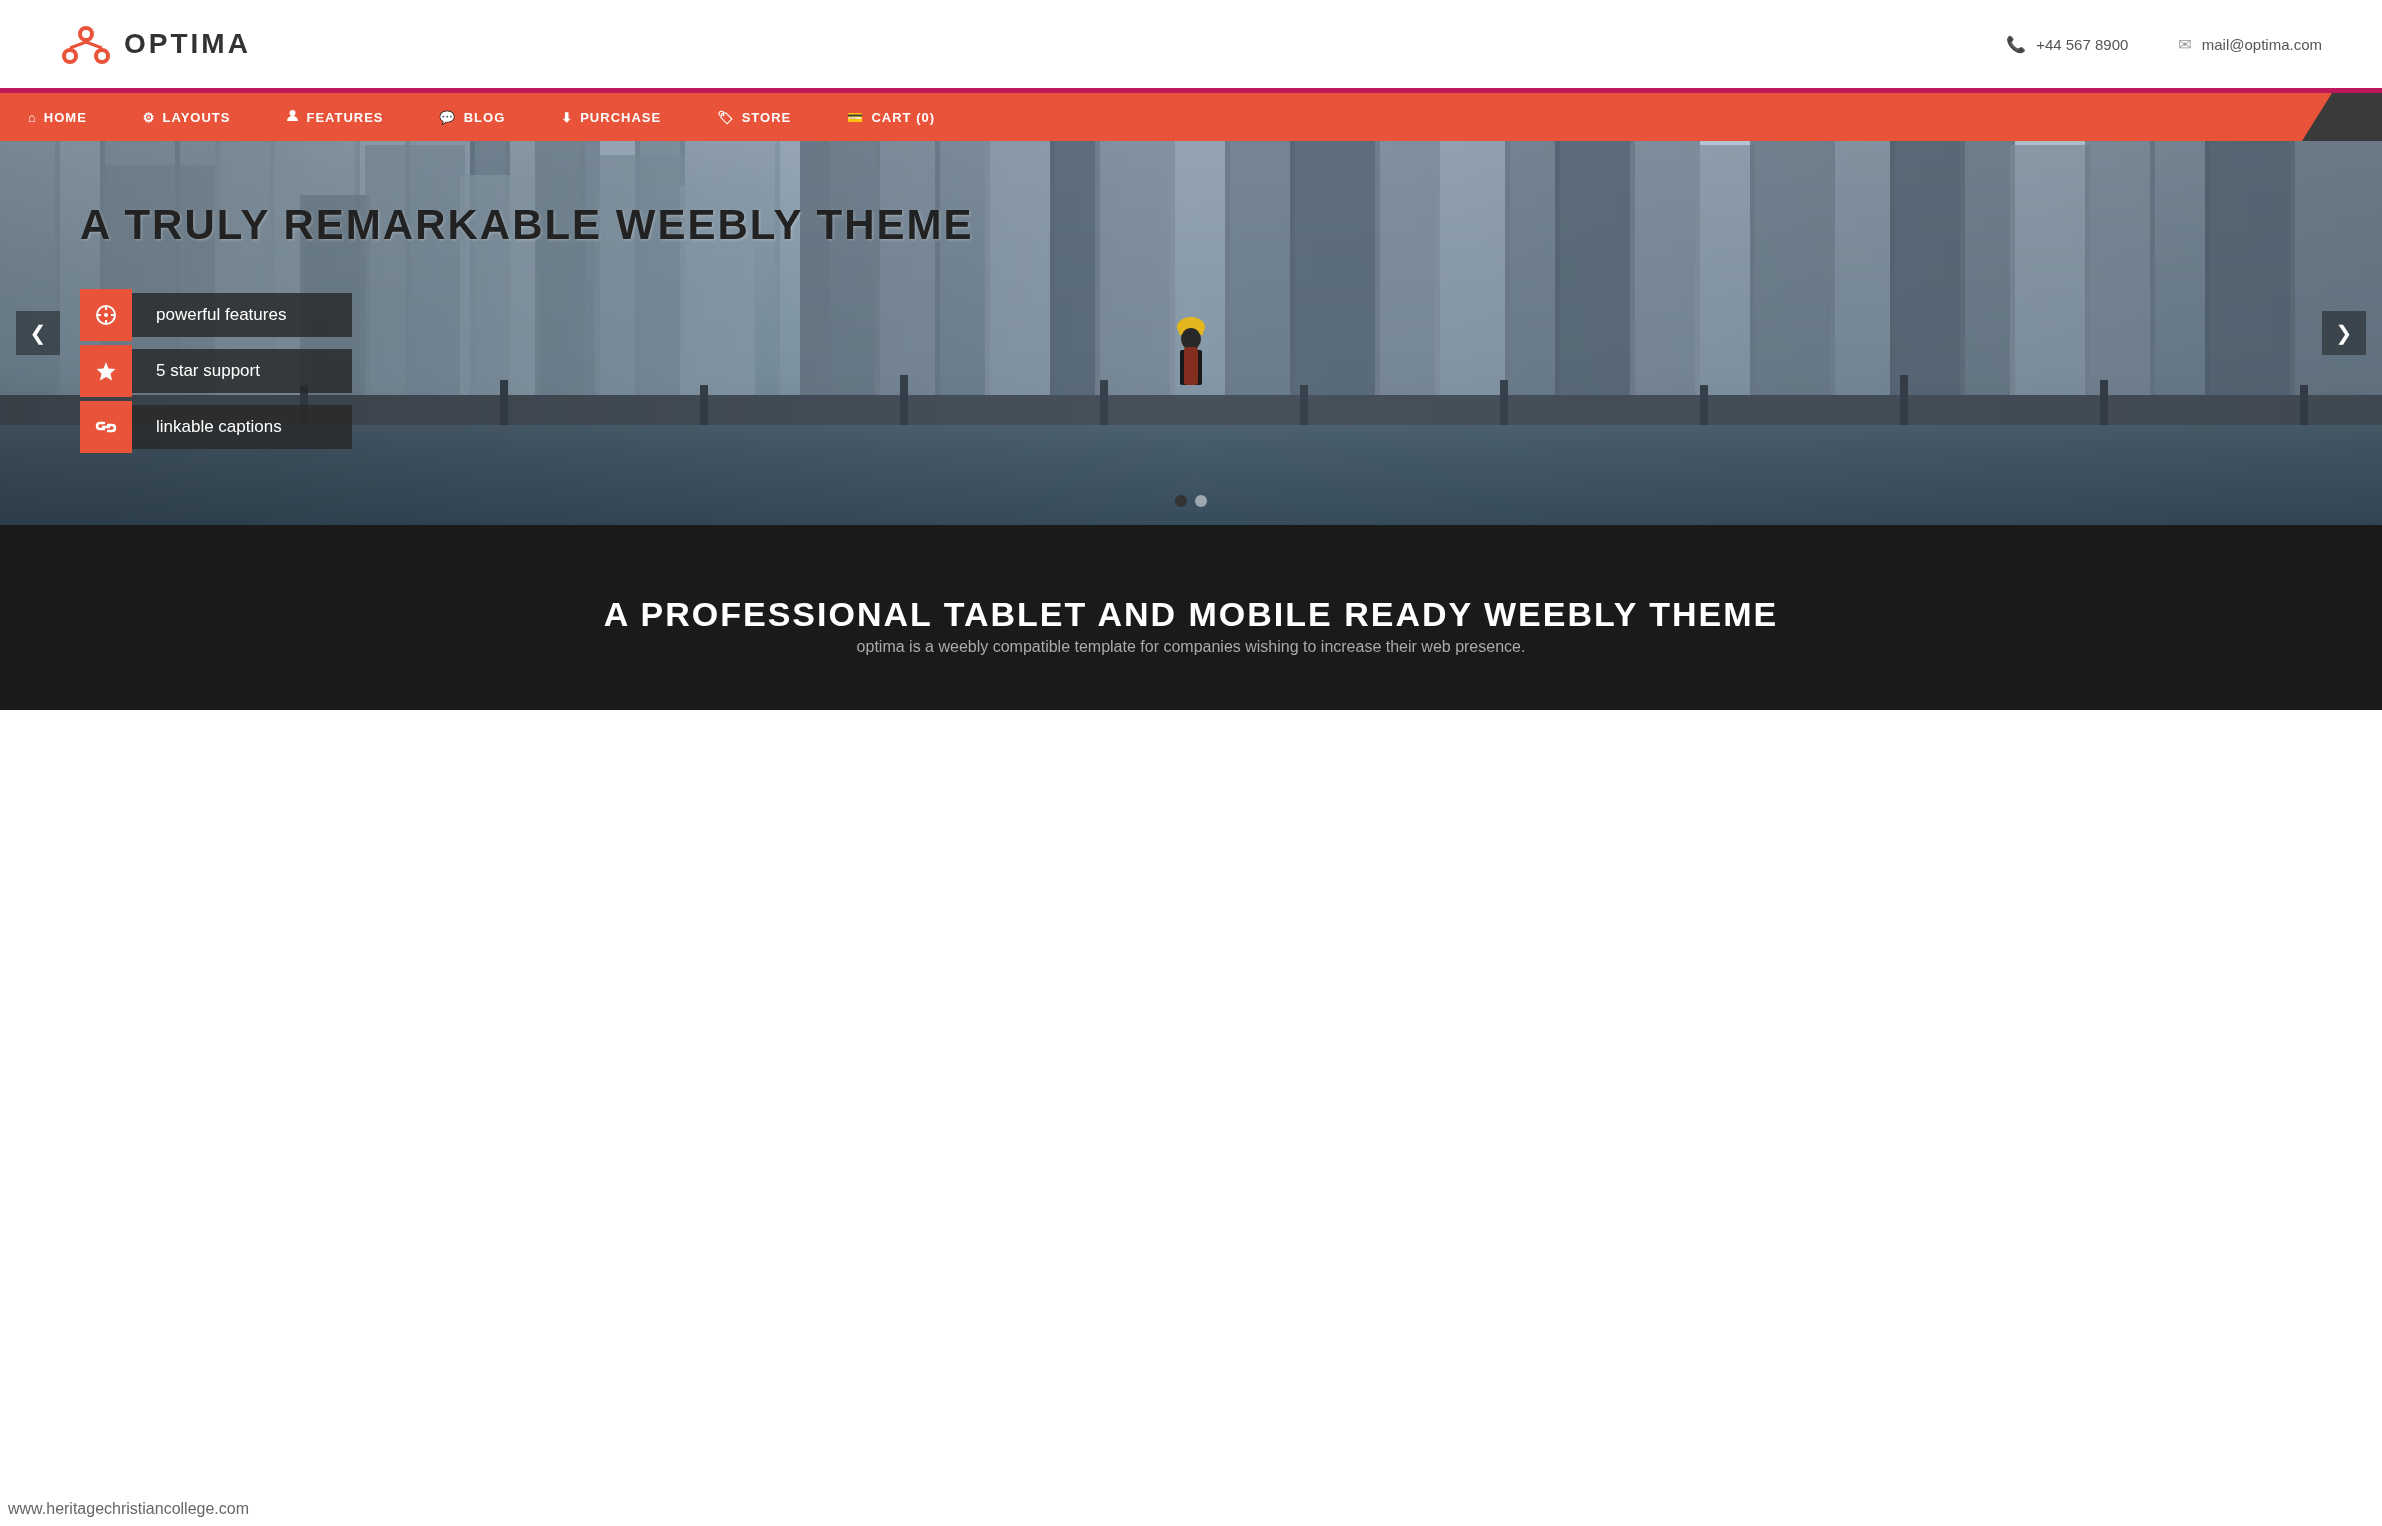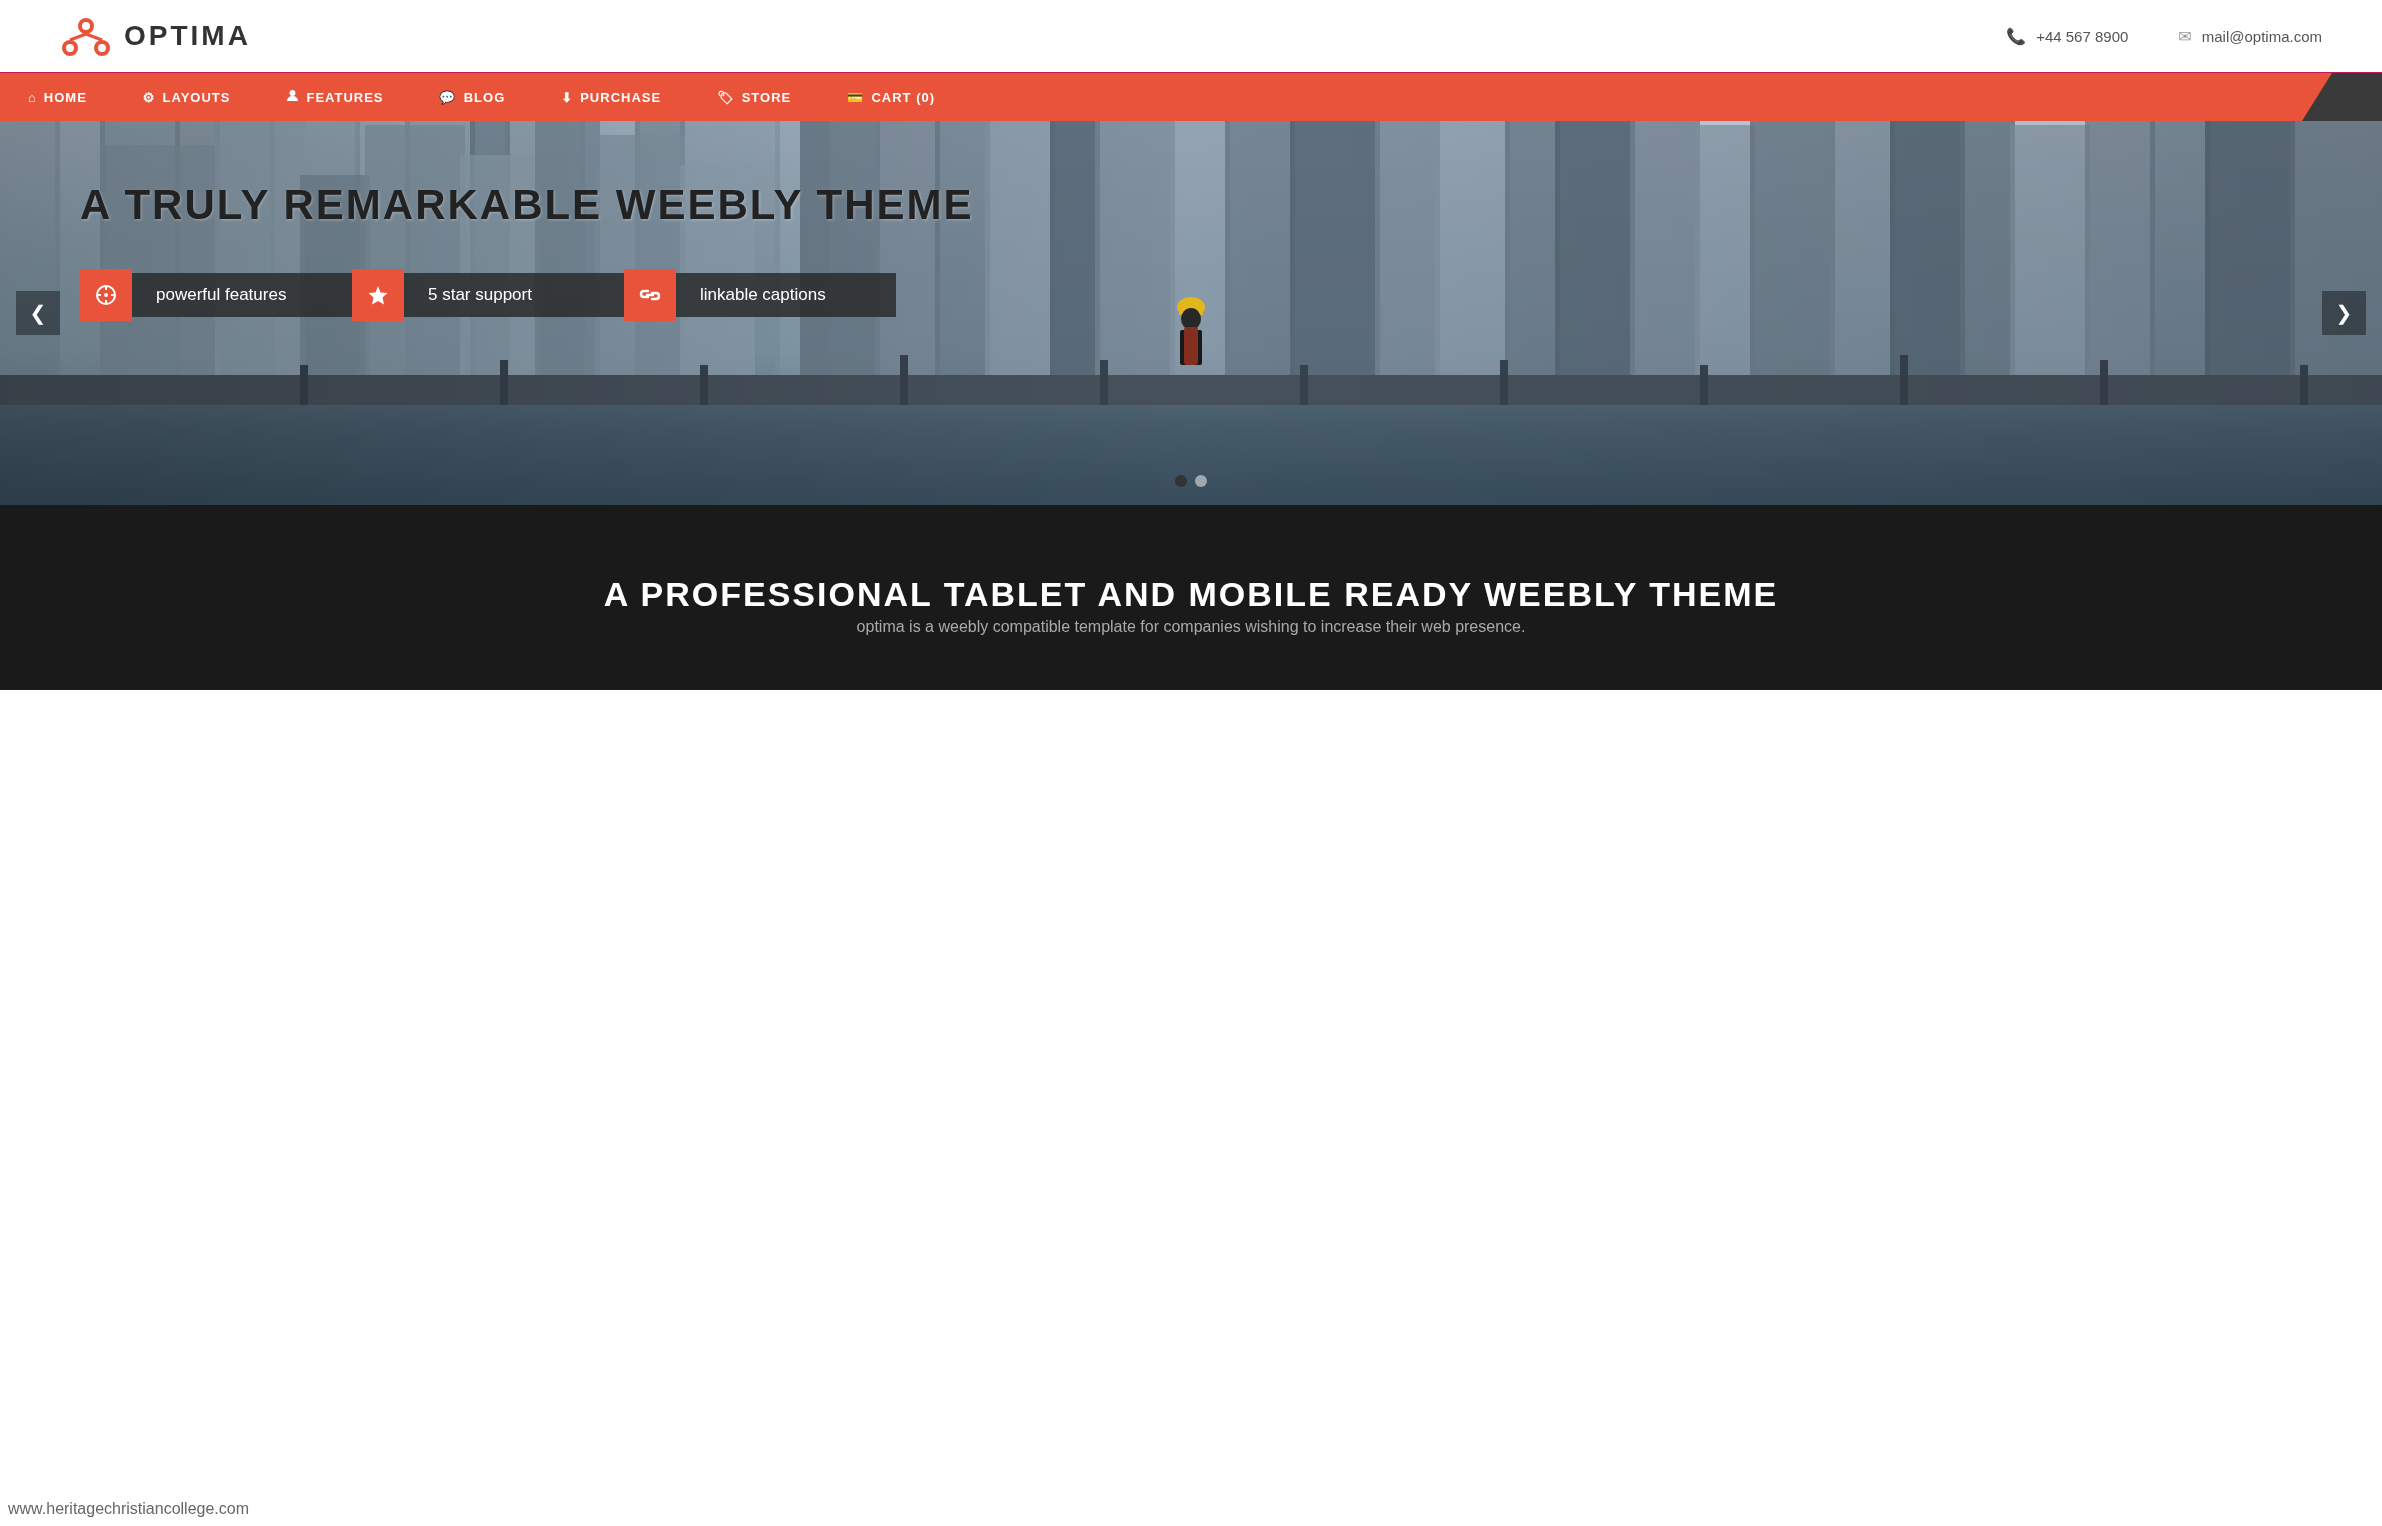--- a/index.html
+++ b/index.html
@@ -3,23 +3,23 @@
   <meta charset="utf-8">
   <style>
     * { margin: 0; padding: 0; box-sizing: border-box; }
     body { font-family: 'Arial', sans-serif; background: #fff; overflow-x: hidden; }
 
     
     .header {
       display: flex;
       align-items: center;
       justify-content: space-between;
-      padding: 10px 60px;
+      padding: 18px 60px;
       background: #fff;
-      border-bottom: 1px solid #be185d;
+      border-bottom: 5px solid #be185d;
     }
     .logo-area {
       display: flex;
       align-items: center;
       gap: 12px;
     }
     .logo-icon {
       width: 52px;
       height: 52px;
     }
@@ -108,21 +108,21 @@
       font-weight: 900;
       color: #222;
       text-transform: uppercase;
       letter-spacing: 2px;
       margin-bottom: 40px;
       text-shadow: 1px 1px 3px rgba(255,255,255,0.3);
     }
 
     .feature-list {
       display: flex;
-      flex-direction: row;
+      flex-direction: column;
       gap: 0;
     }
     .feature-item {
       display: flex;
       align-items: center;
       gap: 0;
       margin-bottom: 4px;
     }
     .feature-icon-box {
       width: 52px;

